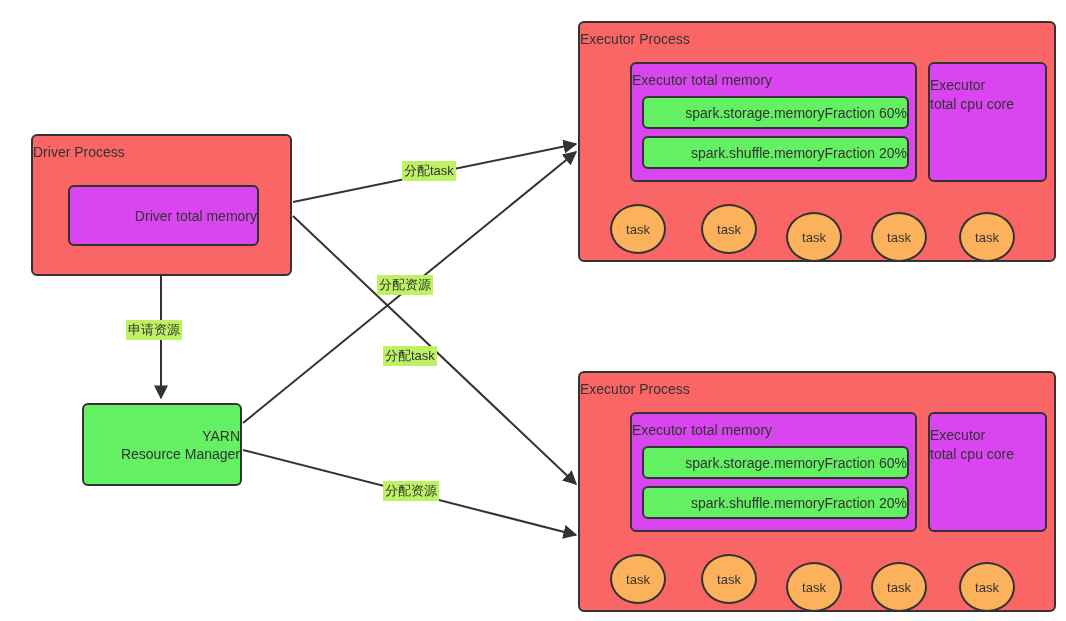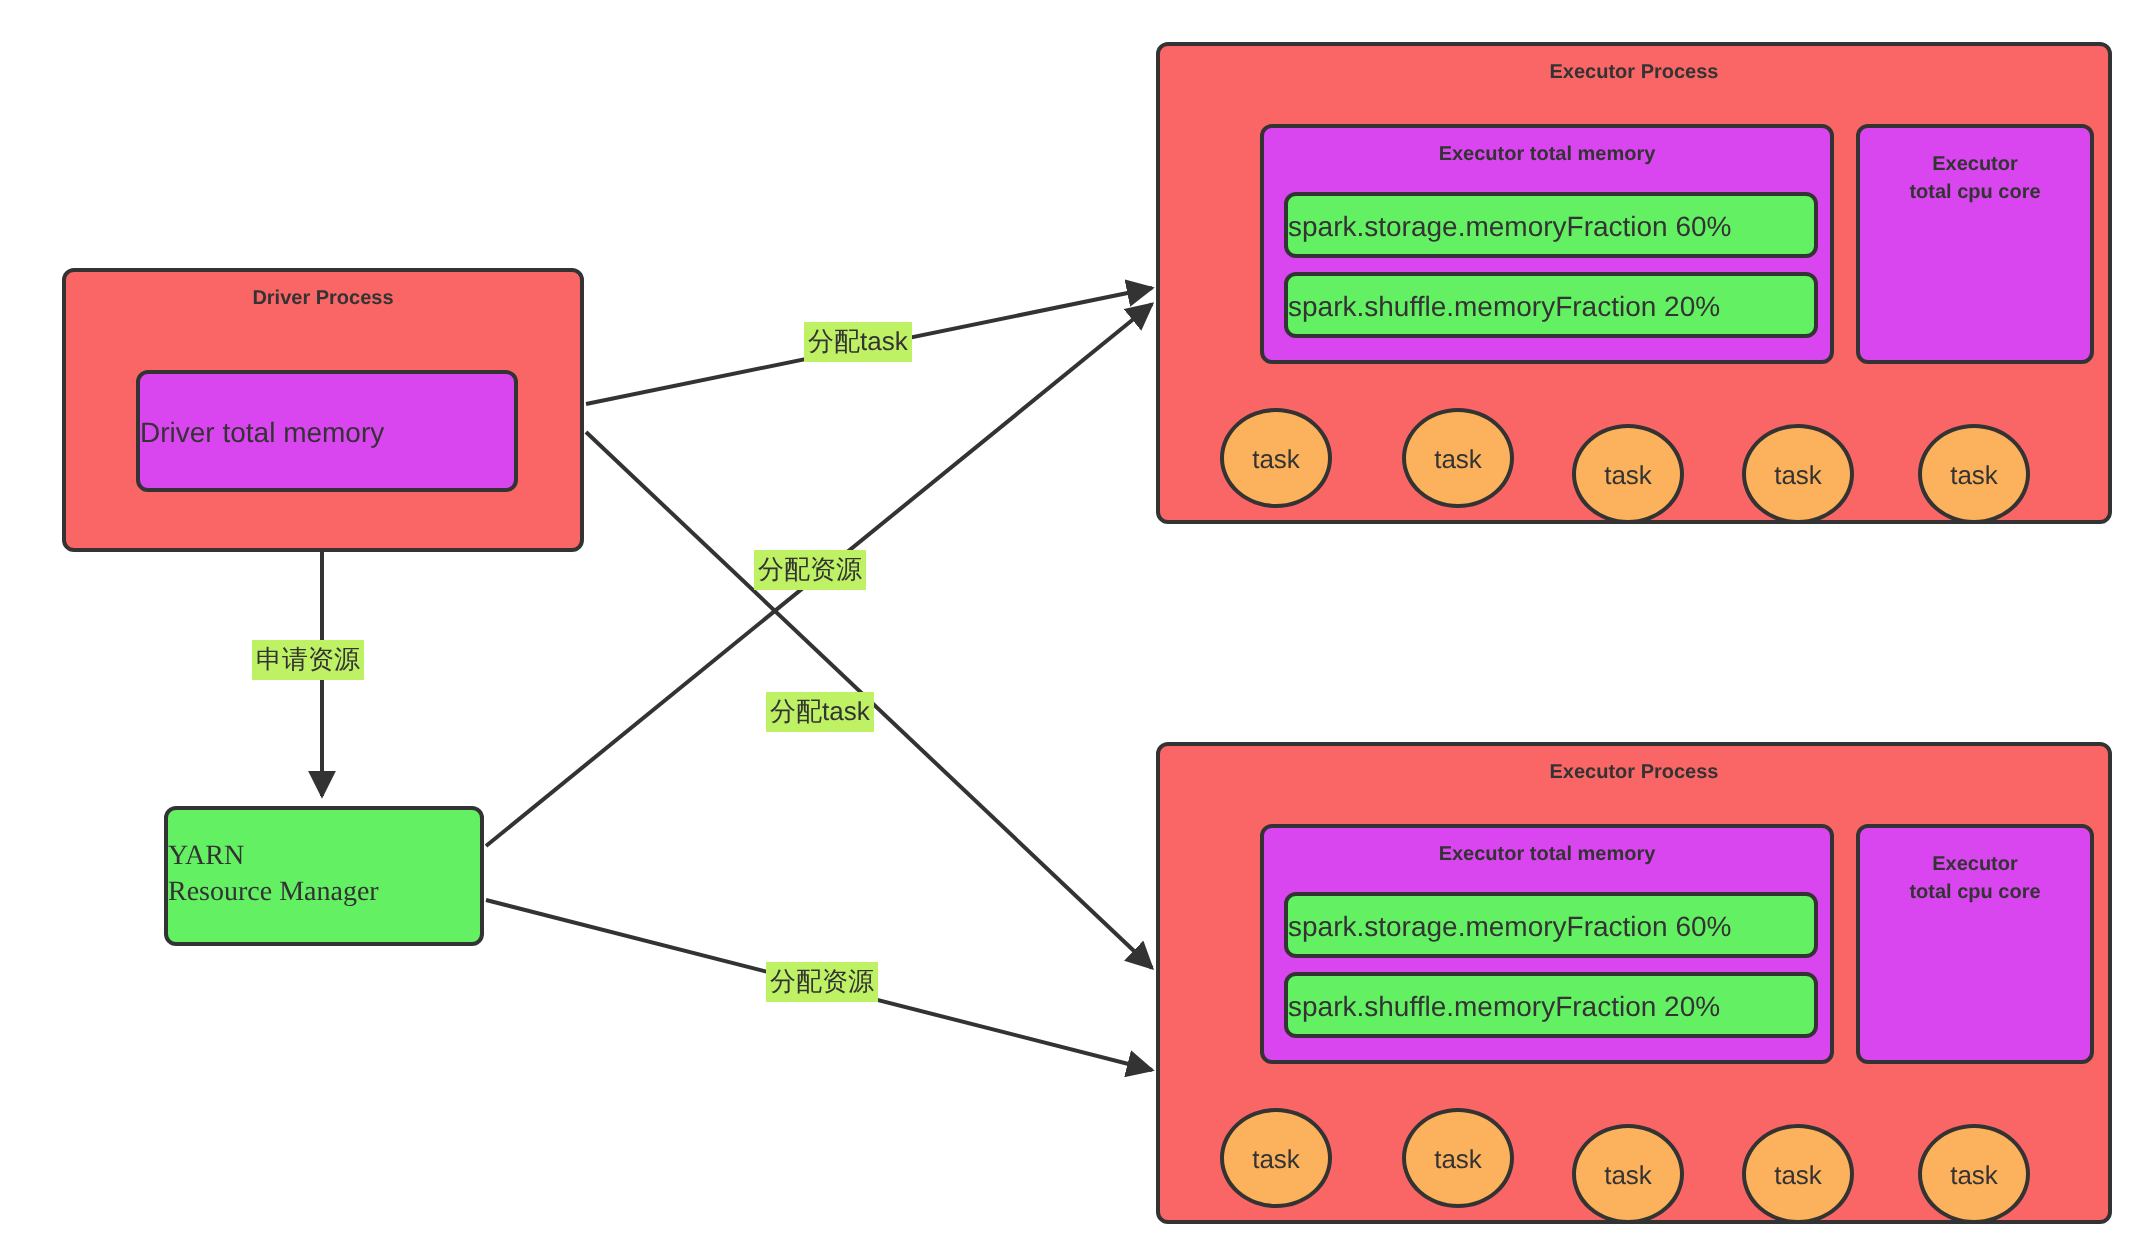--- a/index.html
+++ b/index.html
@@ -51,32 +51,31 @@
     border-radius: 50%;
     display: flex;
     align-items: center;
     justify-content: center;
   }
   .node-title {
     position: absolute;
     left: 0;
     right: 0;
     top: 8px;
-    text-align: center;
-    color: #333333;
-    font-size: 10px;
-    font-weight: bold;
+    text-align: left;
+    color: #333333;
+    font-size: 14px;
   }
   .node-center {
     position: absolute;
     left: 0;
     right: 0;
     top: 50%;
     transform: translateY(-50%);
-    text-align: left;
+    text-align: right;
     color: #333333;
     font-size: 14px;
     line-height: 1.3;
     white-space: pre-line;
   }
   .task-label {
     color: #333333;
     font-size: 13px;
   }
   .edge-label {
@@ -111,21 +110,21 @@
     <path d="M 243 450 L 576 535" fill="none" stroke="#333333" stroke-width="2" marker-end="url(#arrow)"></path>
   </svg>
 
   <div class="node process-box" style="left:31px; top:122px; width:261px; height:142px;margin-top:12px;">
     <div class="node-title">Driver Process</div>
     <div class="node mem-box" style="left:35px; top:49px; width:191px; height:61px;text-decoration:underline;">
       <div class="node-center">Driver total memory</div>
     </div>
   </div>
 
-  <div class="node yarn-box" style="left:82px; top:403px; width:160px; height:70px;font-family:Liberation Serif, serif;">
+  <div class="node yarn-box" style="left:82px; top:403px; width:160px; height:83px;">
     <div class="node-center">YARN
 Resource Manager</div>
   </div>
 
   <div class="node process-box" style="left:578px; top:21px; width:478px; height:241px;">
     <div class="node-title">Executor Process</div>
 
     <div class="node mem-box" style="left:50px; top:39px; width:287px; height:120px;">
       <div class="node-title">Executor total memory</div>
       <div class="node cfg-box" style="left:10px; top:32px; width:267px; height:33px;">

